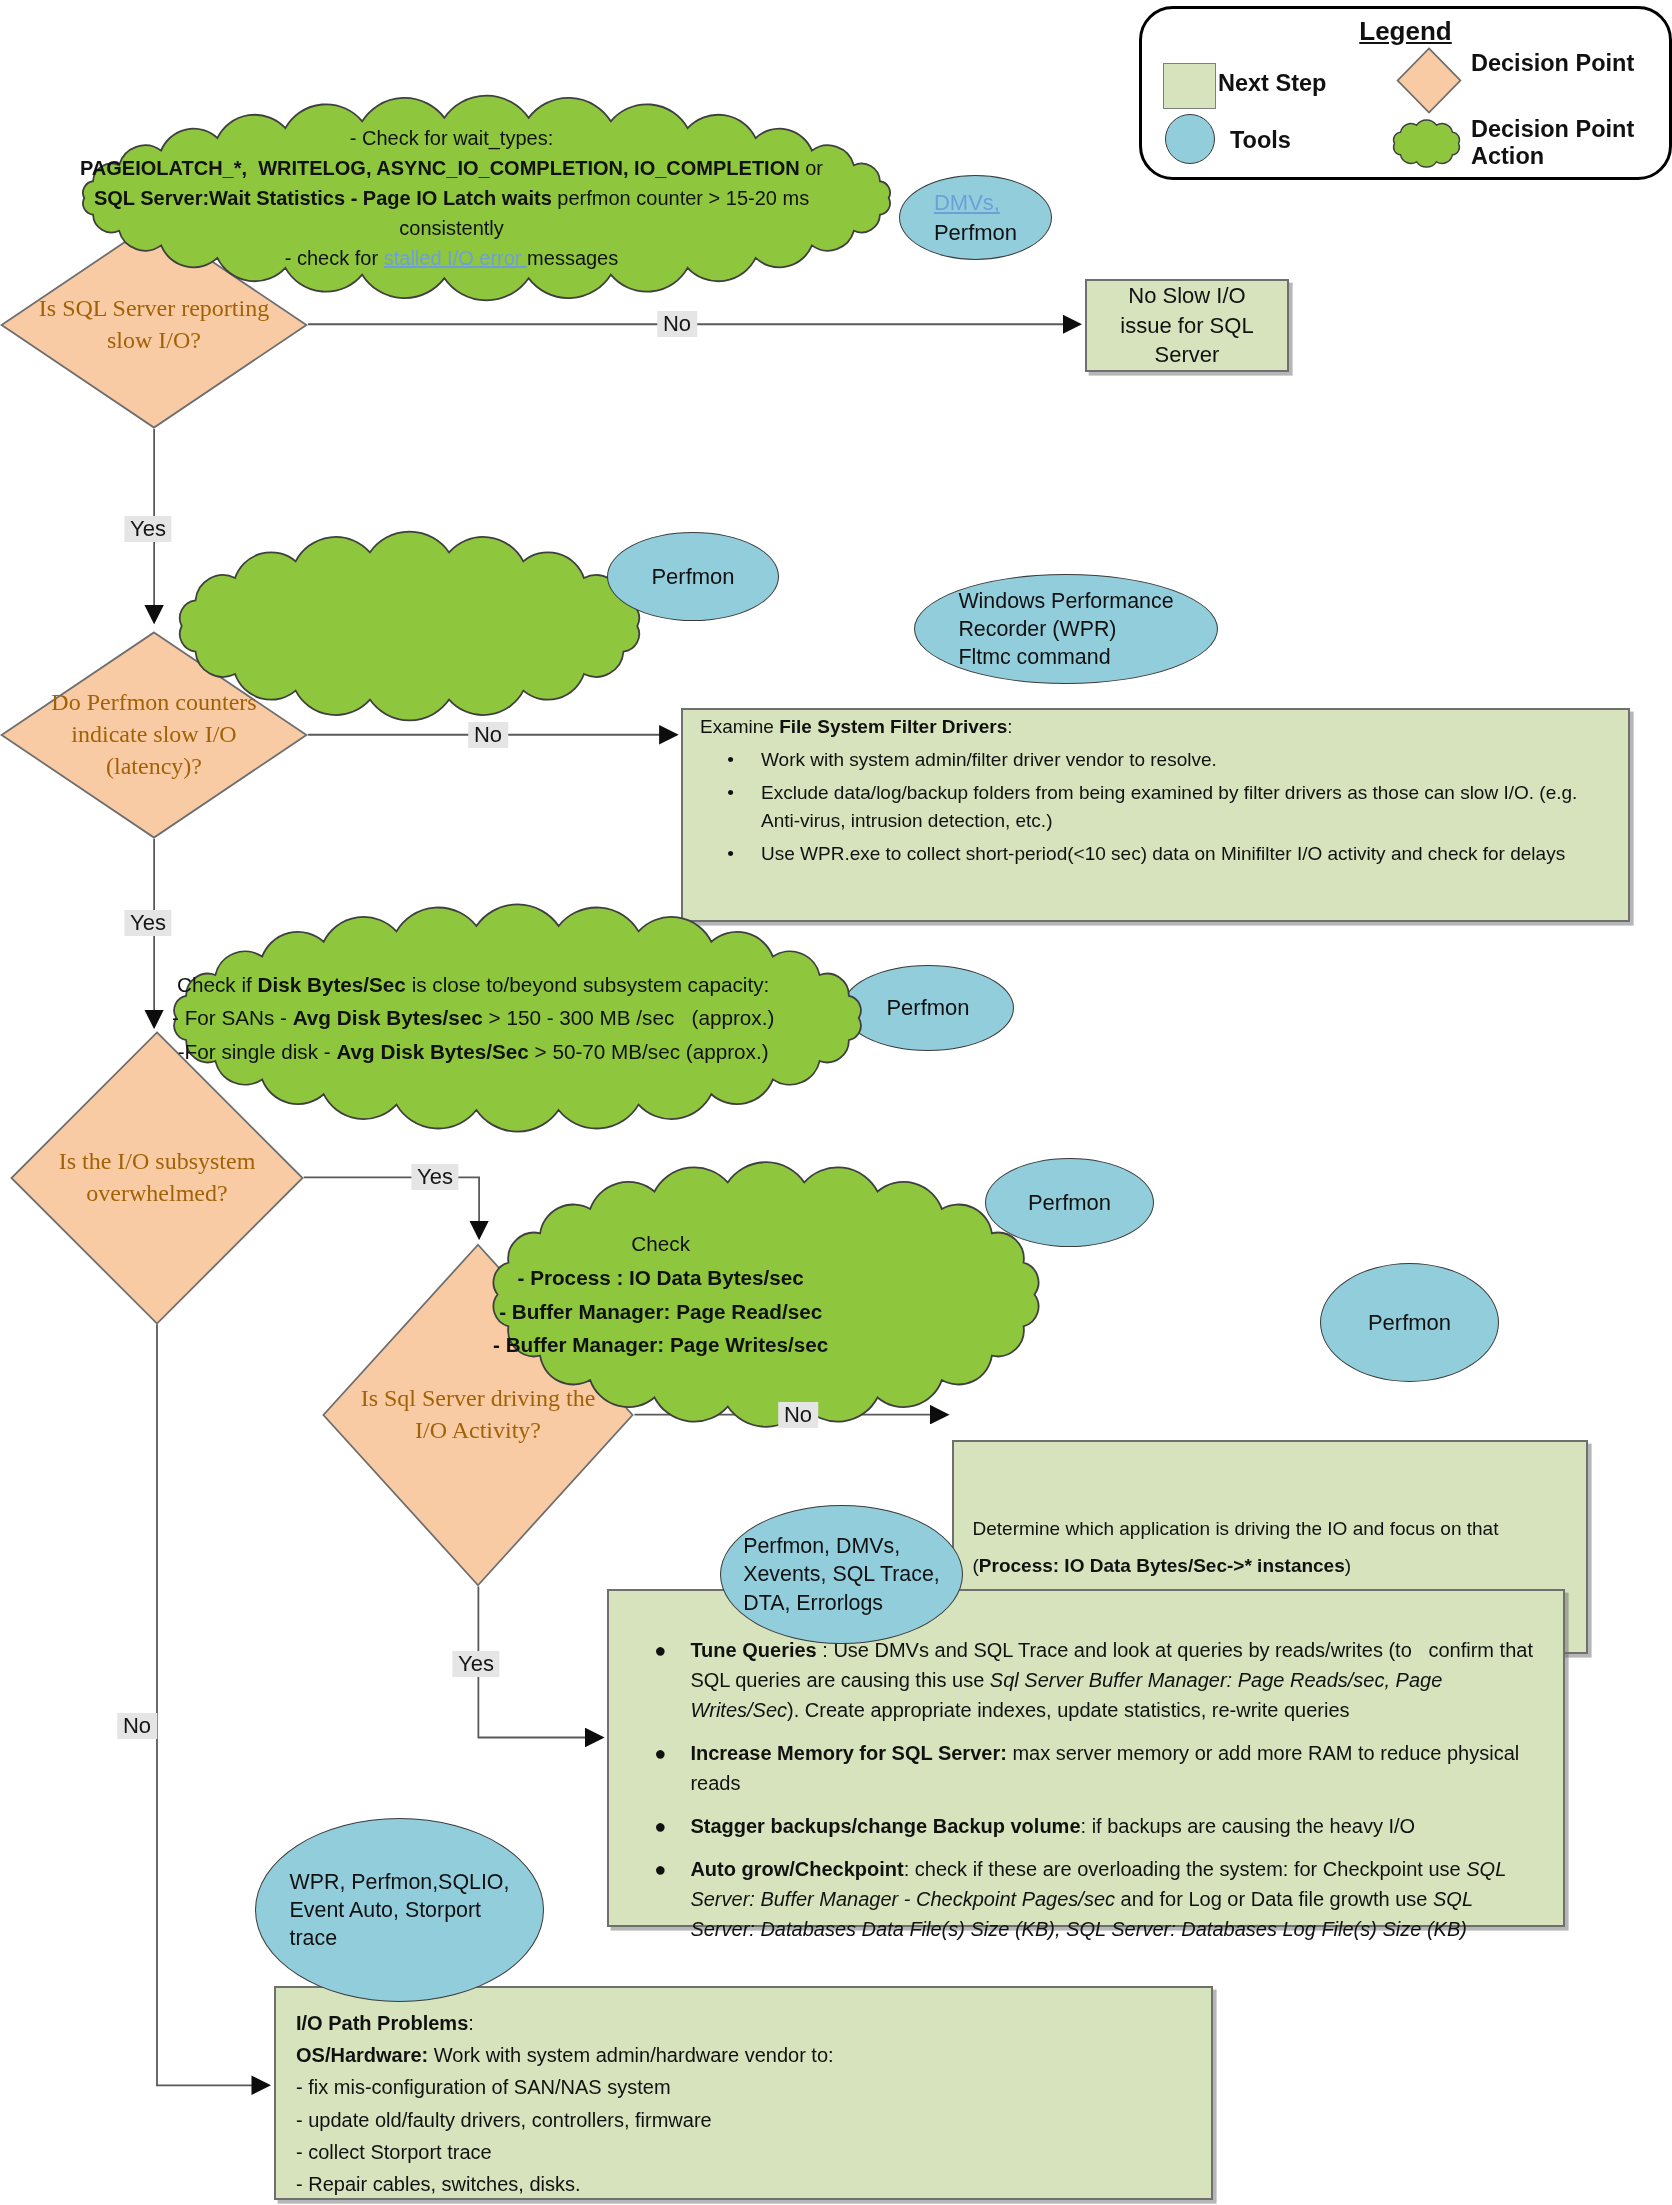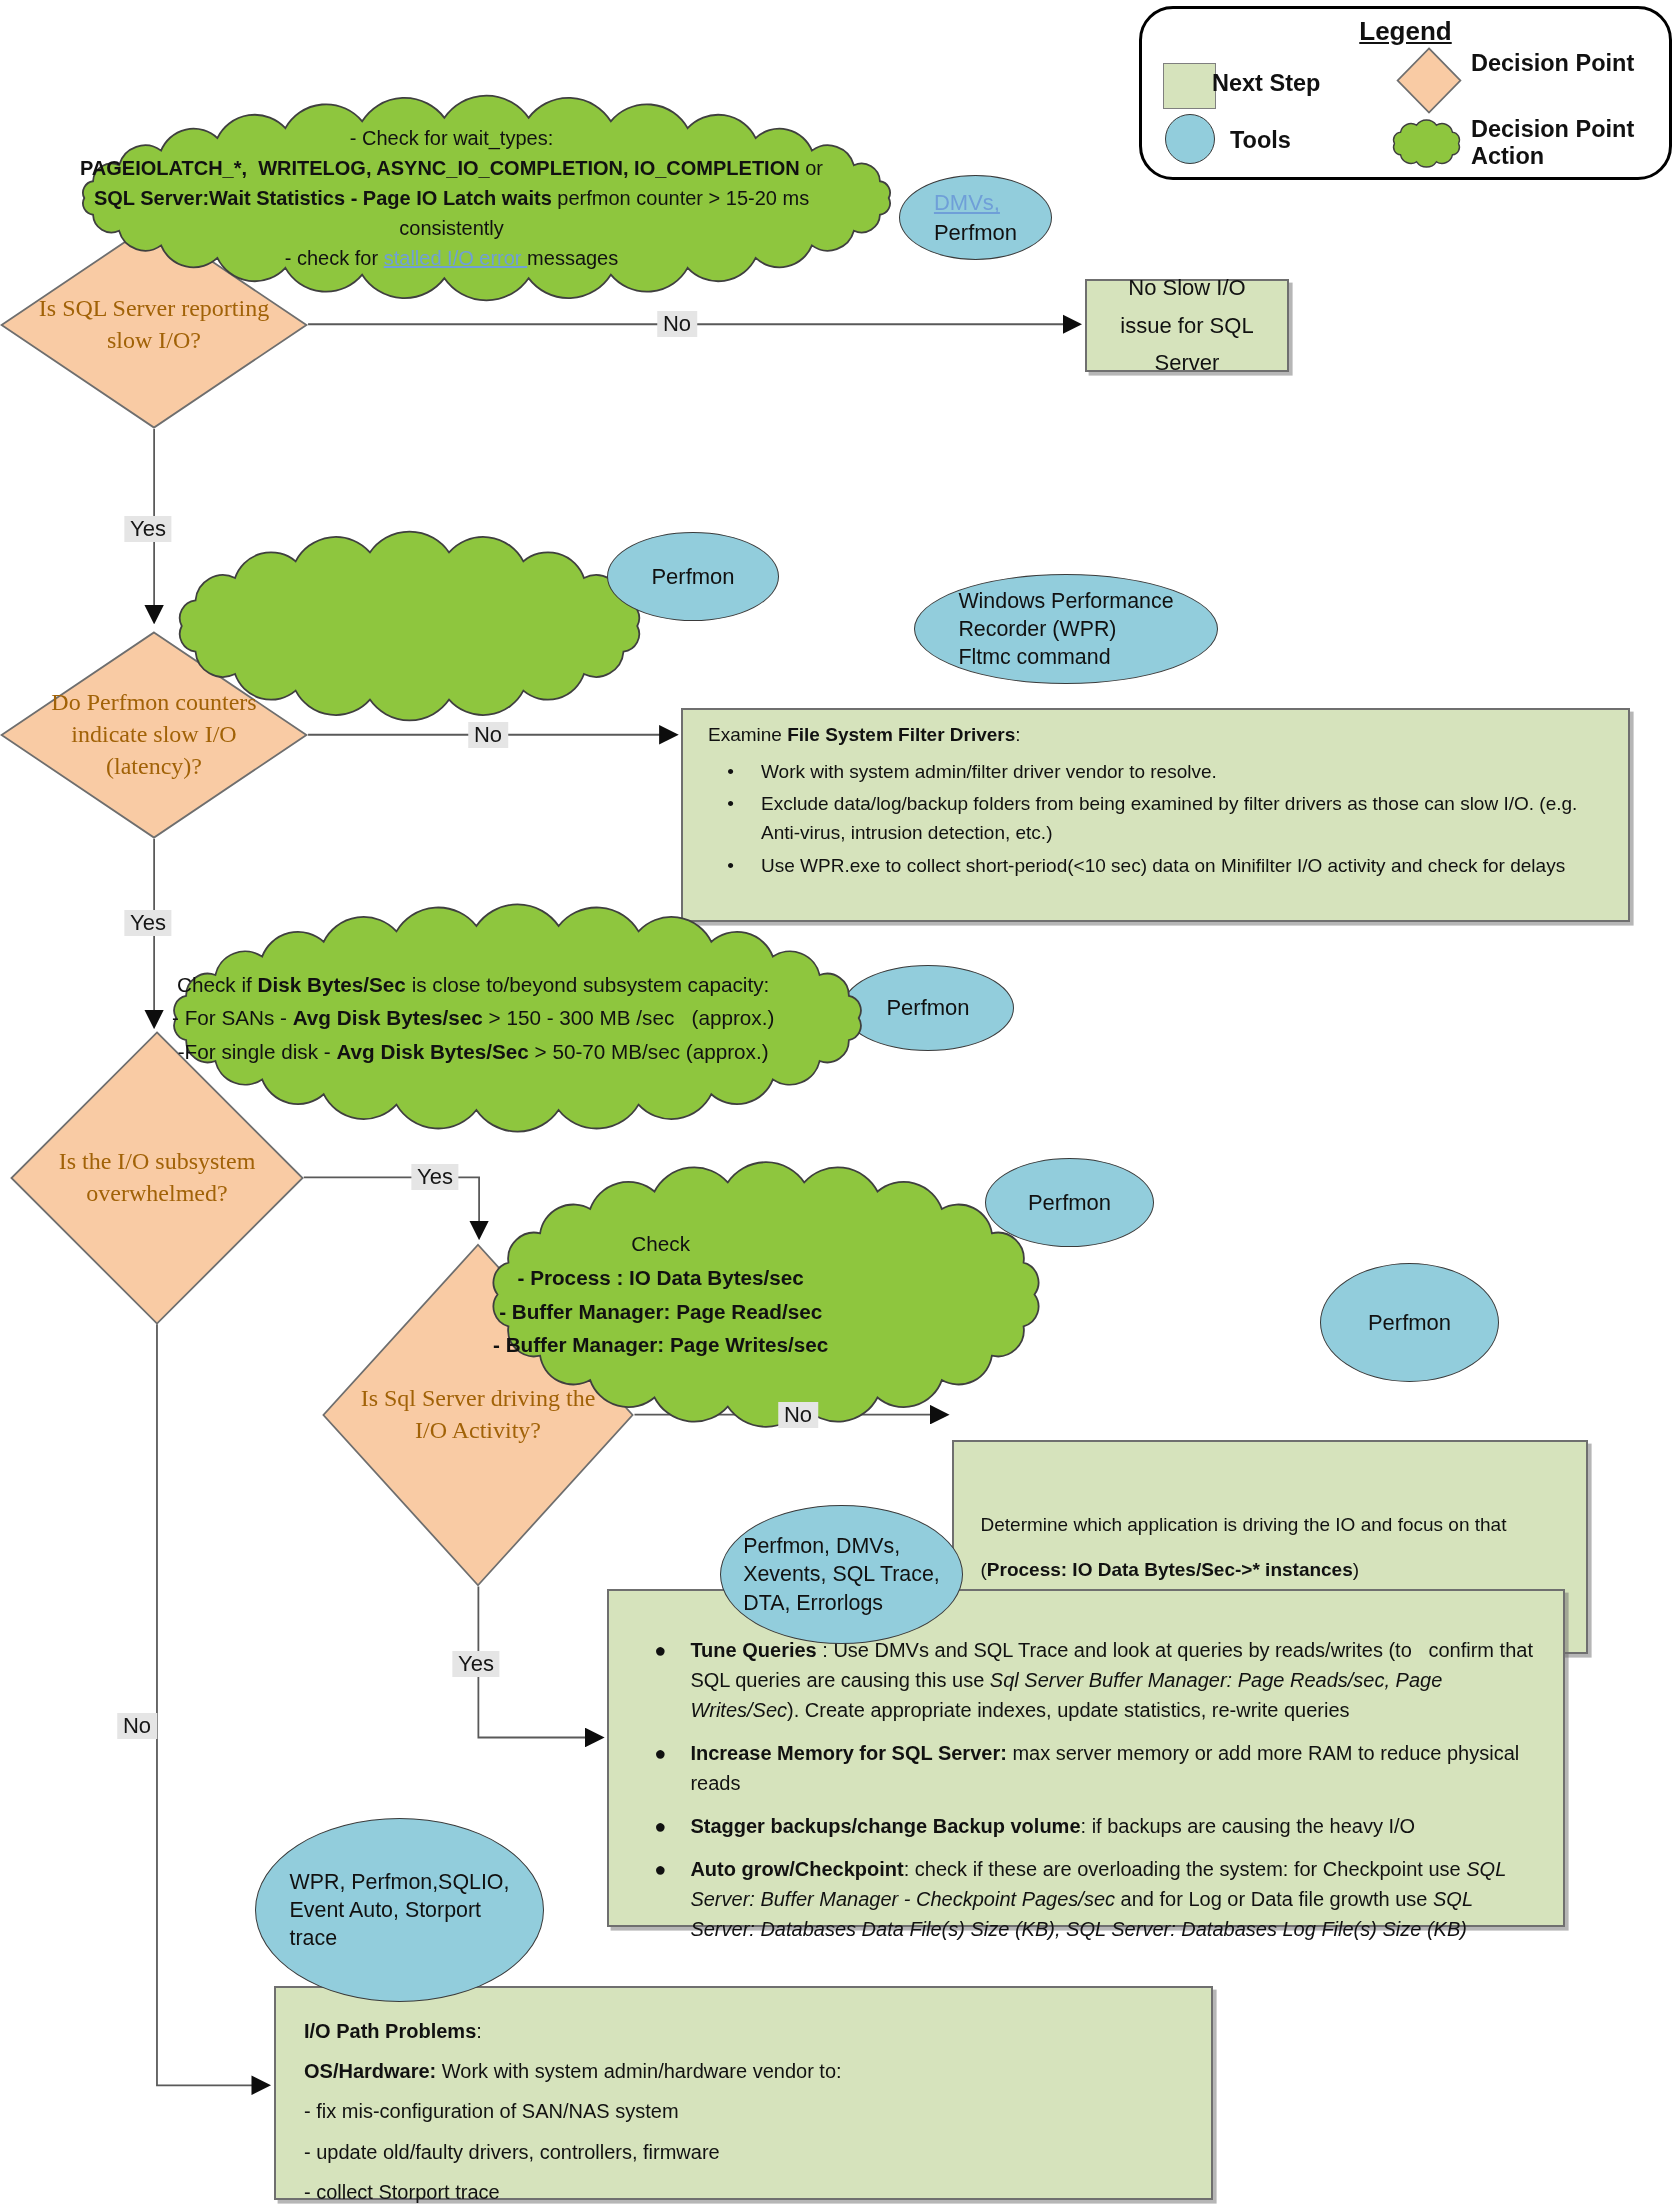--- a/index.html
+++ b/index.html
@@ -21,21 +21,21 @@
     display:flex;flex-direction:column;align-items:center;justify-content:center;text-align:left;
     z-index:22;font-size:22px;line-height:1.32;}
   
   .diamond{position:absolute;display:flex;align-items:center;justify-content:center;text-align:center;z-index:20;}
   .diamond>svg{position:absolute;left:0;top:0;width:100%;height:100%;overflow:visible;}
   .diamond>svg polygon{fill:var(--peach,#f9cba4);stroke:#6e6e6e;stroke-width:2.5;}
   .diamond-text{position:relative;font-family:"Liberation Serif",serif;font-size:24px;line-height:1.32;color:#a16207;z-index:2;}
   
   .box{position:absolute;background:var(--boxgreen,#d6e3bc);border:2.1px solid var(--boxborder,#6f6f6f);
     box-shadow:3.6px 3.6px 0 rgba(110,110,110,.5);z-index:15;box-sizing:border-box;}
-  .box .rline{margin:8px;}
+  .box .rline{margin:0;}
   .rline{white-space:pre;}
   .wrap .rline{white-space:pre-wrap;}
   span.b{font-weight:bold;}
   span.i{font-style:italic;}
   span.link{color:var(--link,#6f9fd8);text-decoration:underline;cursor:pointer;}
   
   .brow{display:flex;align-items:flex-start;}
   .bullet{flex:none;text-align:center;}
   .btext{flex:1;white-space:pre-wrap;}
   
@@ -69,21 +69,21 @@
   <polyline points="216,1177 216,1440" marker-end="url(#arr)"></polyline>
   <polyline points="426,1652 672,1652 672,1736" marker-end="url(#arr)"></polyline>
   <polyline points="220,1858 220,2926 376,2926" marker-end="url(#arr)"></polyline>
   <polyline points="890,1985 1328,1985" marker-end="url(#arr)"></polyline>
   <polyline points="671,2226 671,2438 844,2438" marker-end="url(#arr)"></polyline>
 </svg>
 
 <div id="legend">
   <div class="ltitle">Legend</div>
   <div class="swatch-rect"></div>
-  <div class="llabel" style="left:70px;top:61px;">Next Step</div>
+  <div class="llabel" style="left:76px;top:61px;">Next Step</div>
   <div class="ellipse swatch-circle"></div>
   <div class="llabel" style="left:88px;top:118px;">Tools</div>
   <div class="diamond swatch-diamond">
       <svg viewBox="0 0 92 94">
         <polygon points="46,2 90,47 46,92 2,47"></polygon>
       </svg>
     </div>
   <div class="llabel" style="left:329px;top:41px;width:185px;">Decision Point</div>
   <div class="cloud swatch-cloud">
       <svg viewBox="0 0 102 66">

